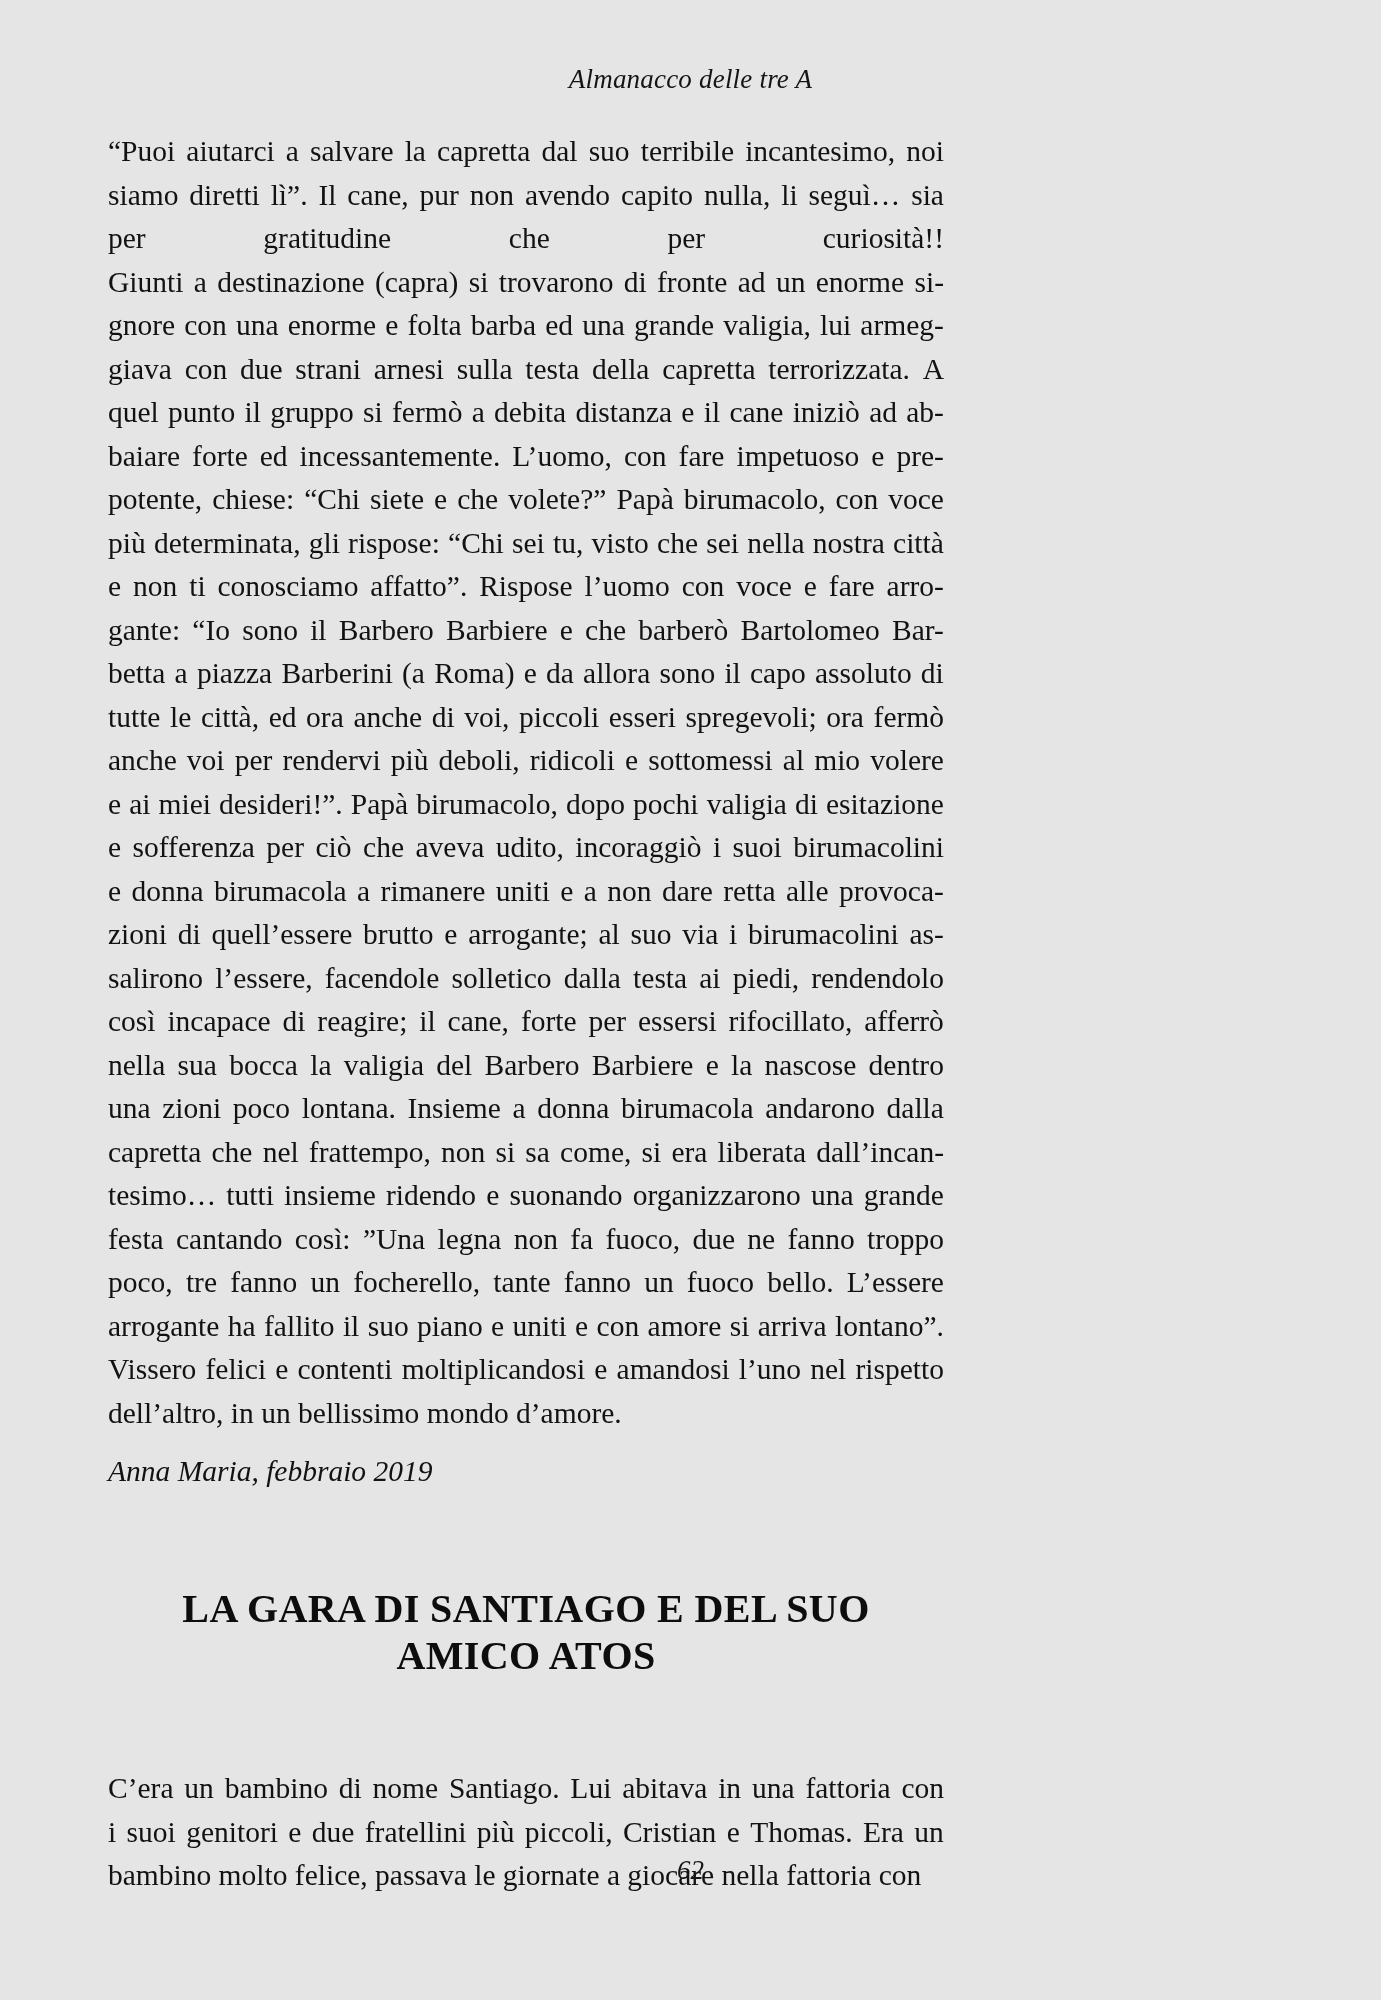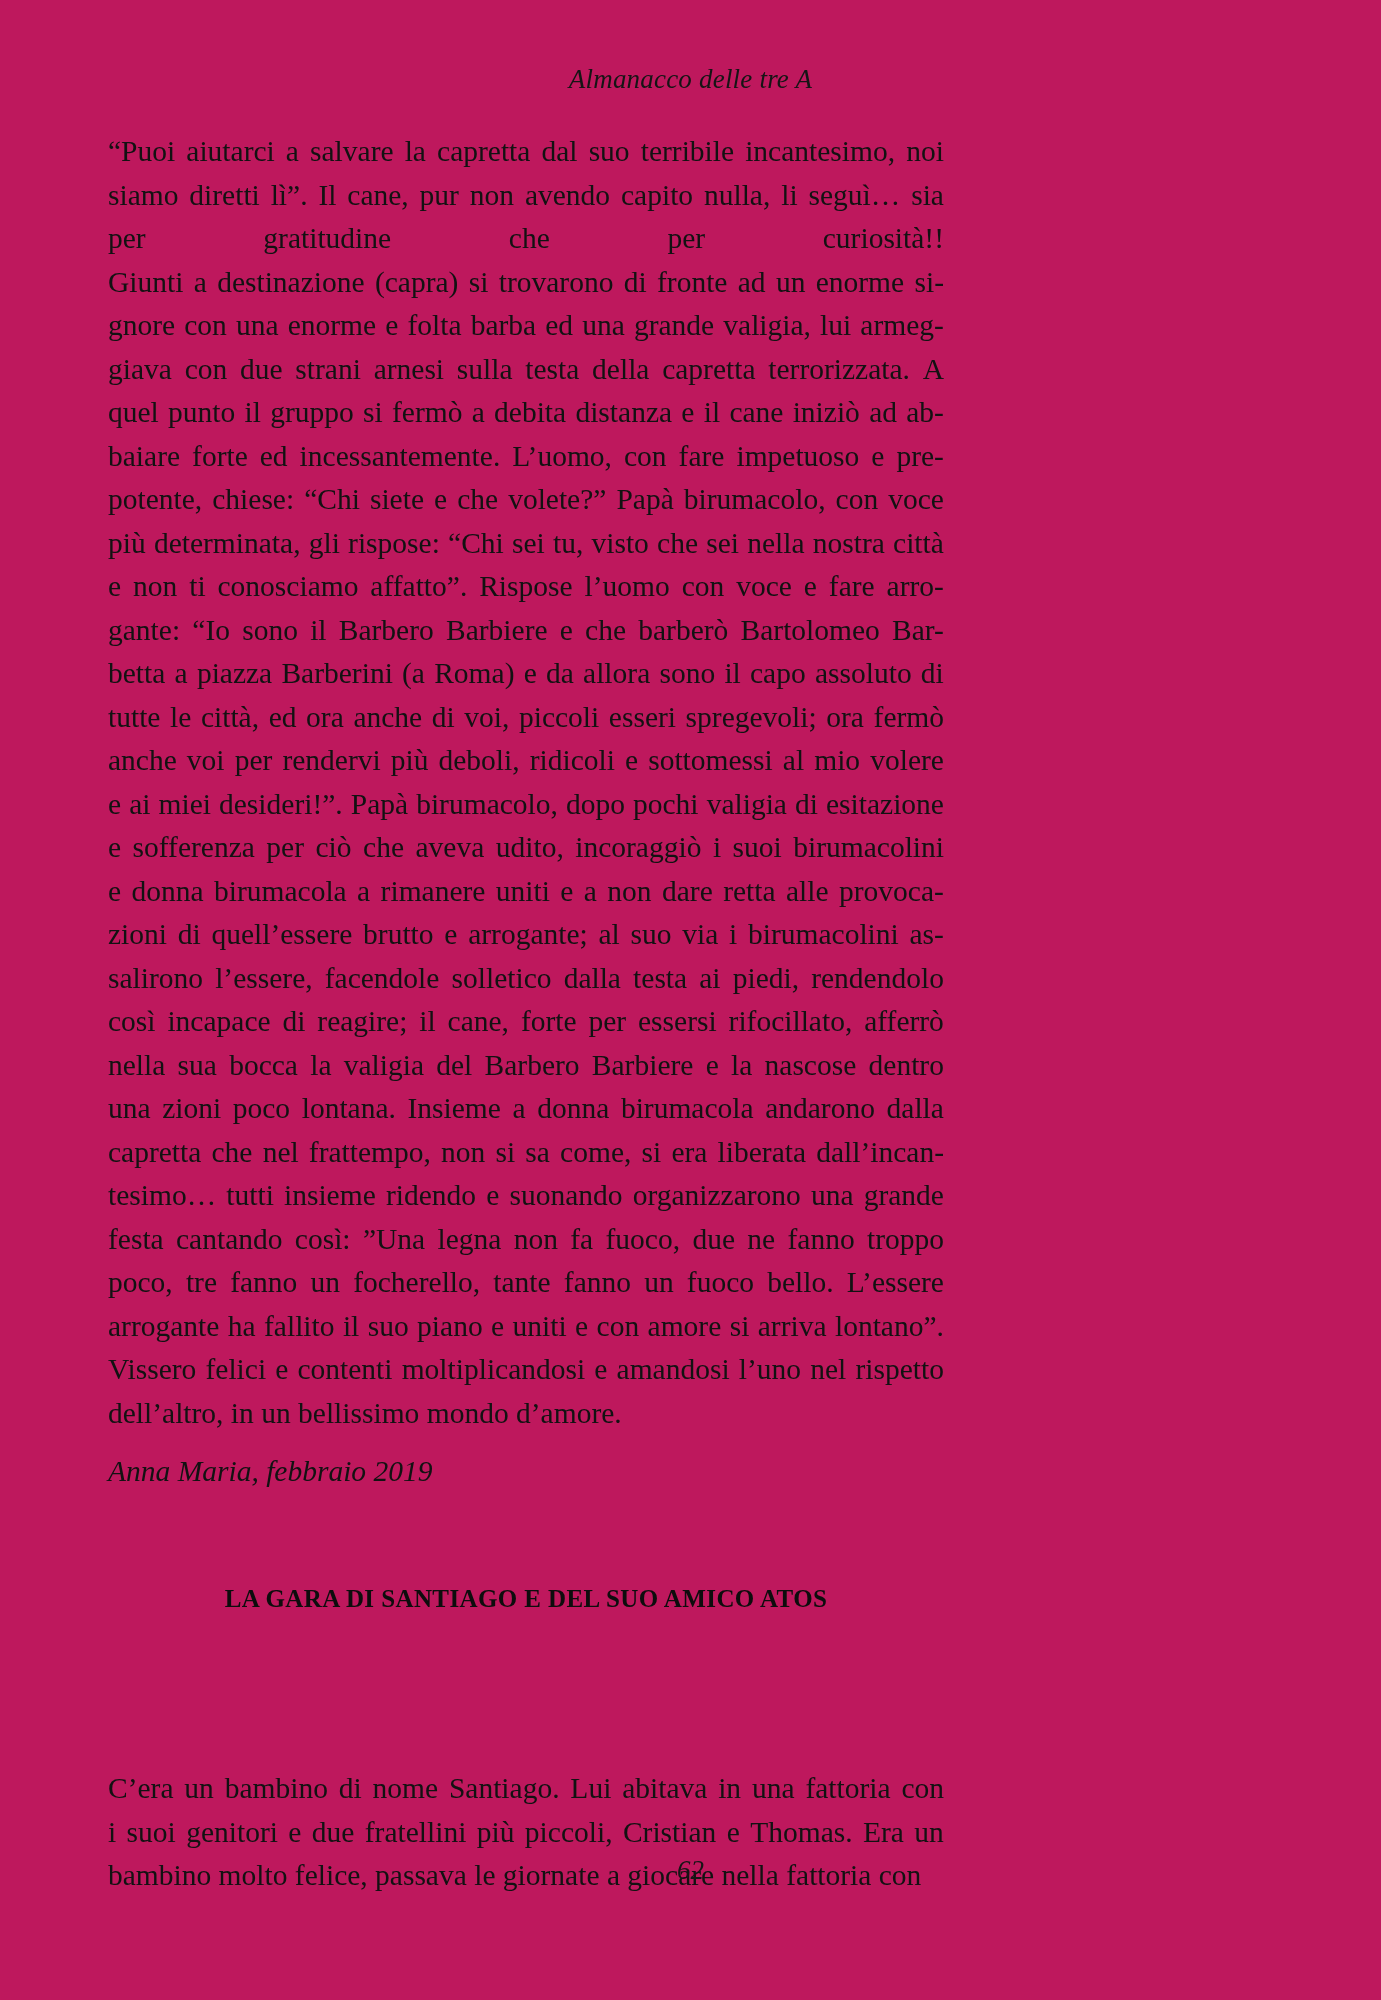--- a/index.html
+++ b/index.html
@@ -5,21 +5,21 @@
   html, body {
     margin: 0;
     padding: 0;
     background: #ffffff;
   }
 
   .page {
     position: relative;
     width: 1381px;
     height: 2000px;
-    background: #be185d;
+    background: #e5e5e5;
     margin: 0 auto;
     overflow: hidden;
     font-family: "Liberation Serif", "DejaVu Serif", serif;
     color: #111111;
   }
 
   
   .running-head {
     position: absolute;
     top: 64px;
@@ -80,21 +80,21 @@
   }
 
   
   .section-heading {
     position: absolute;
     left: 108px;
     top: 1585px;
     width: 836px;
     text-align: center;
     font-weight: bold;
-    font-size: 25px;
+    font-size: 40px;
     letter-spacing: 0.4px;
     color: #0d0d0d;
   }
 
   
   .textblock-2 {
     position: absolute;
     left: 108px;
     top: 1767px;
     width: 836px;

